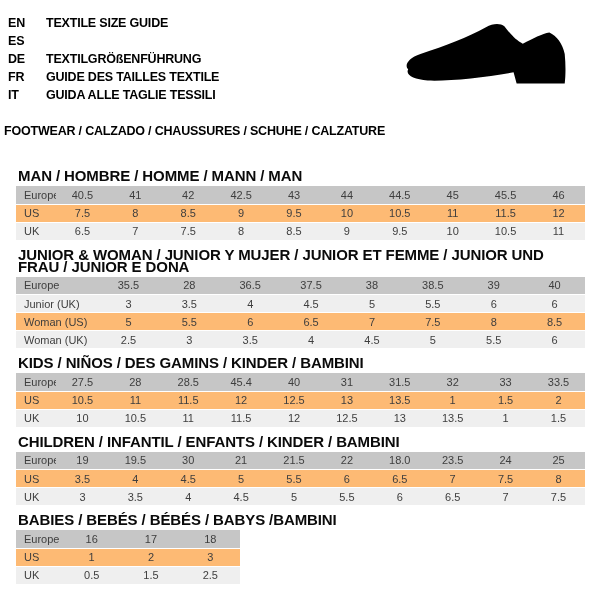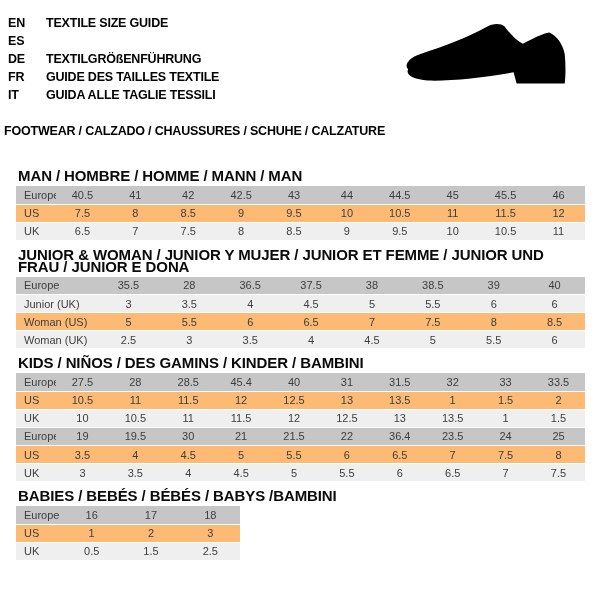--- a/index.html
+++ b/index.html
@@ -241,31 +241,32 @@
               <td>13</td>
               <td>13.5</td>
               <td>1</td>
               <td>1.5</td>
             </tr>
           </tbody>
       </table>
     </section>
 
     <section class="table-section">
+      <h3 class="table-title">CHILDREN / INFANTIL / ENFANTS / KINDER / BAMBINI</h3>
       <table class="size-table">
         <tbody>
             <tr class="head-row">
               <th>Europe</th>
               <td>19</td>
               <td>19.5</td>
               <td>30</td>
               <td>21</td>
               <td>21.5</td>
               <td>22</td>
-              <td>36.4</td>
+              <td>18.0</td>
               <td>23.5</td>
               <td>24</td>
               <td>25</td>
             </tr>
             <tr class="row-light">
               <th>US</th>
               <td>3.5</td>
               <td>4</td>
               <td>4.5</td>
               <td>5</td>

